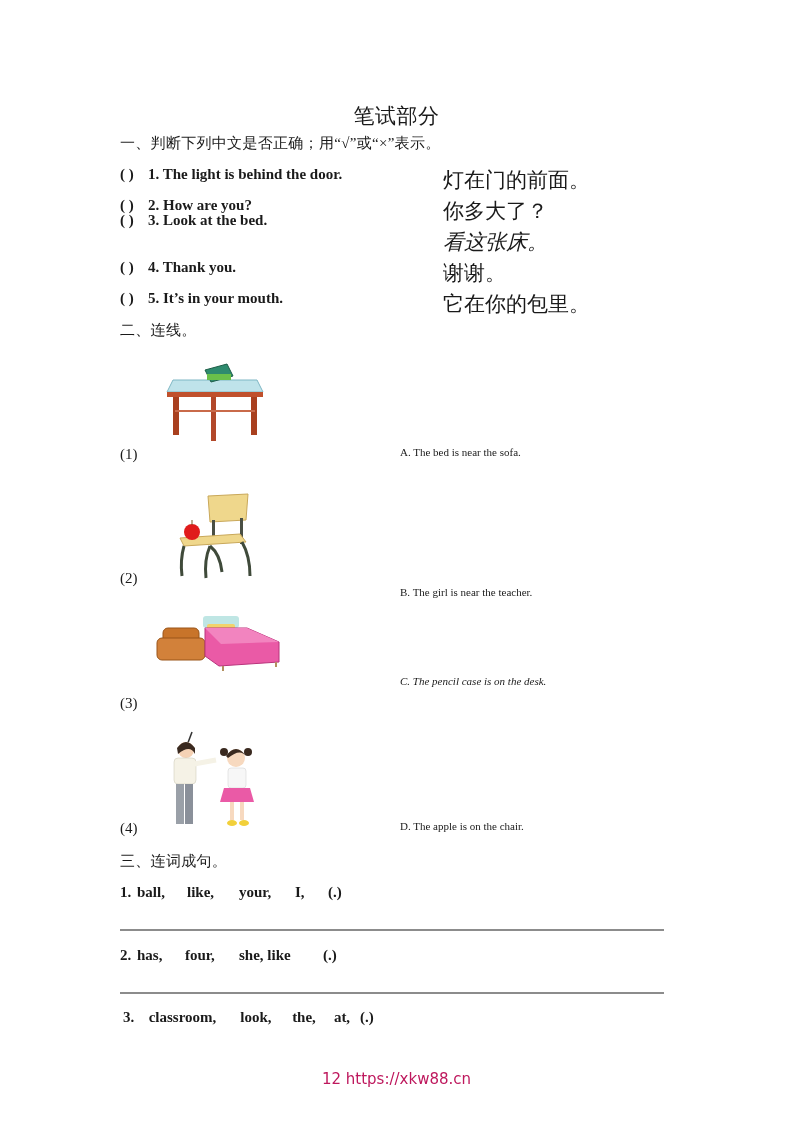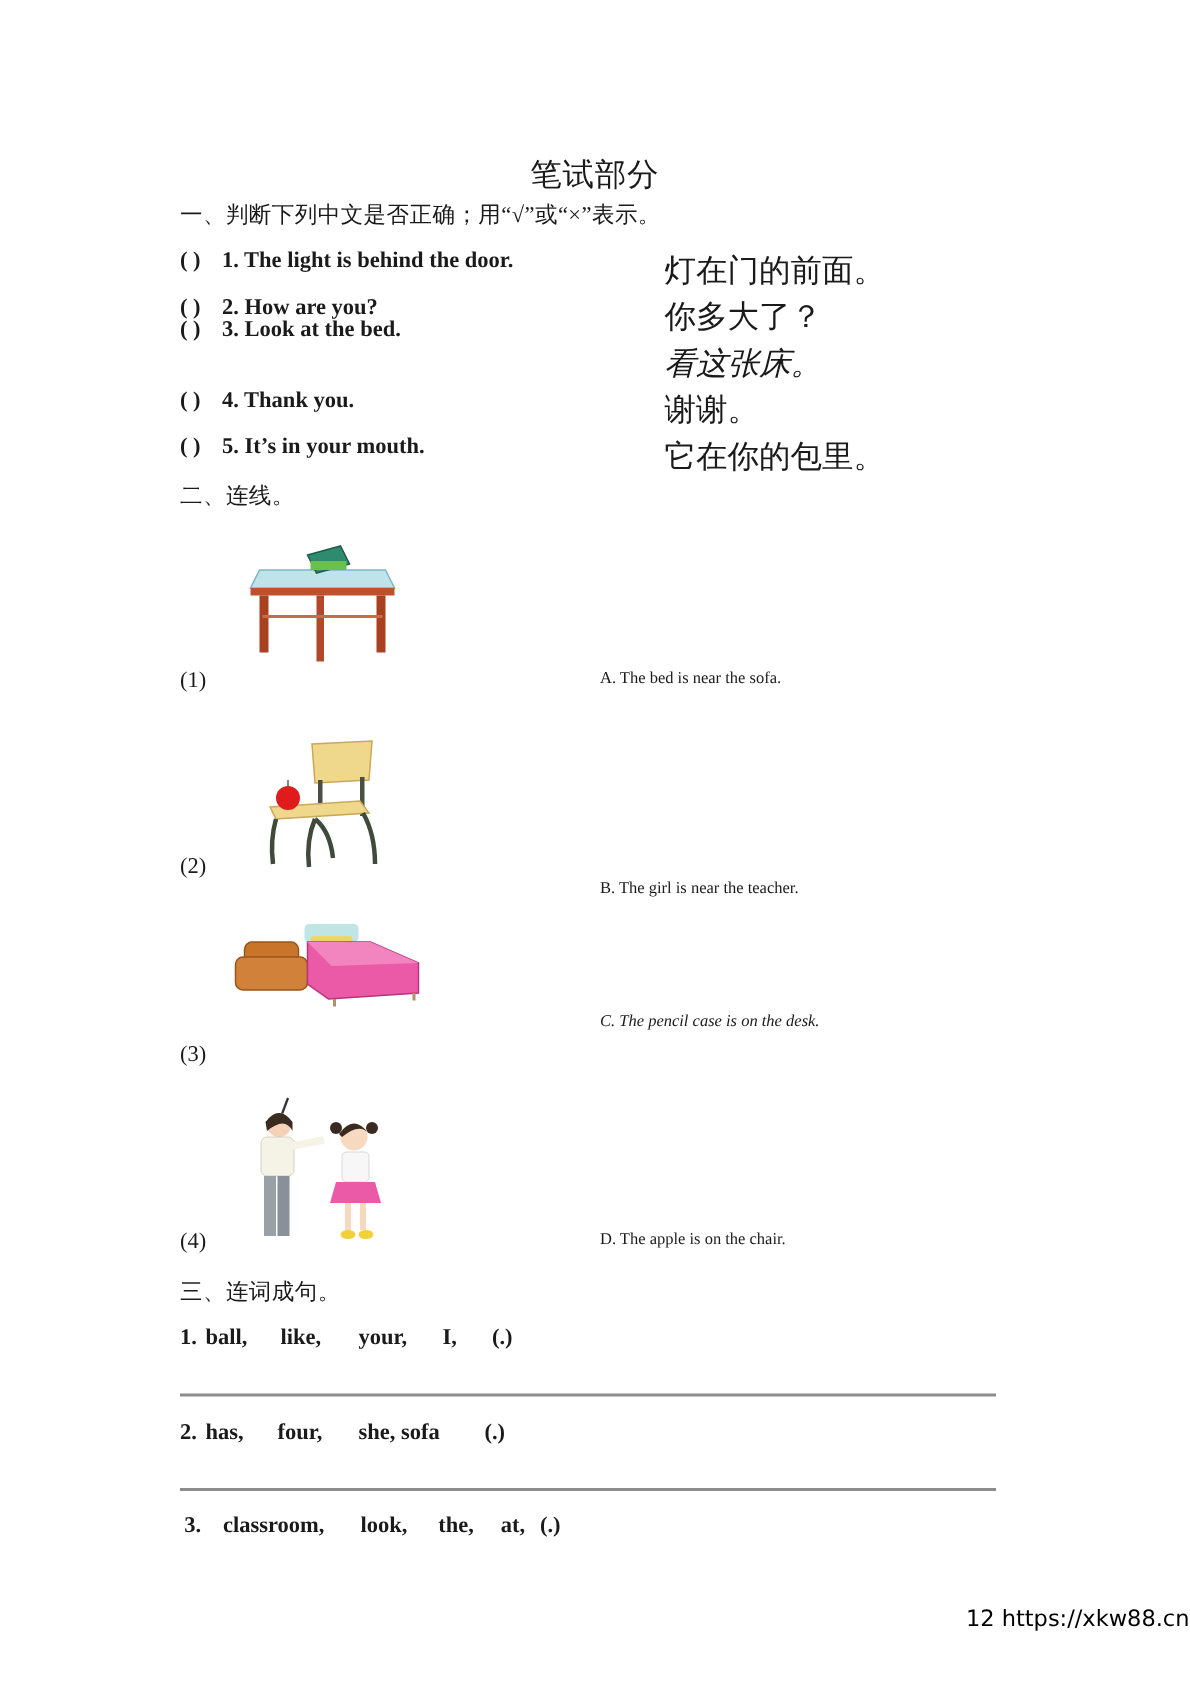--- a/index.html
+++ b/index.html
@@ -10,21 +10,21 @@
     }
     .abs { position: absolute; white-space: nowrap; }
     .title { left: 0; width: 793px; top: 102px; text-align: center; font-size: 21px; font-weight: normal; letter-spacing: 0.5px; }
     .sec { left: 120px; font-size: 15px; letter-spacing: 0.3px; }
     .row { left: 120px; font-size: 15px; font-weight: bold; }
     .paren { display: inline-block; width: 28px; }
     .cn { left: 400px; font-size: 21px; margin-left: 43px; }
     .label { left: 120px; font-size: 15px; }
     .sent { left: 400px; font-size: 11px; }
     .line { left: 120px; width: 544px; height: 0; border-top: 2px solid #8c8c8c; }
-    .footer { left: 0; width: 793px; top: 1070px; text-align: right; font-family: "DejaVu Sans", sans-serif; font-size: 15px; color: #000000; }
+    .footer { left: 0; width: 793px; top: 1070px; text-align: center; font-family: "DejaVu Sans", sans-serif; font-size: 15px; color: #be185d; }
     .pic { position: absolute; }
     .words span { display: inline-block; }
   </style>
 </head>
 <body>
 
 <div>
   <div class="abs title">笔试部分</div>
 
   <div class="abs sec" style="top:134px;">一、判断下列中文是否正确；用“√”或“×”表示。</div>
@@ -120,21 +120,21 @@
   <div class="abs sent" style="top:820px;">D. The apple is on the chair.</div>
 
   <div class="abs sec" style="top:852px;">三、连词成句。</div>
 
   <div class="abs row words" style="top:884px;">
     <span style="width:17px;">1.</span><span style="width:50px;">ball,</span><span style="width:52px;">like,</span><span style="width:56px;">your,</span><span style="width:33px;">I,</span><span>(.)</span>
   </div>
   <div class="abs line" style="top:929px;"></div>
 
   <div class="abs row words" style="top:947px;">
-    <span style="width:17px;">2.</span><span style="width:48px;">has,</span><span style="width:54px;">four,</span><span style="width:84px;">she, sofa</span><span>(.)</span>
+    <span style="width:17px;">2.</span><span style="width:48px;">has,</span><span style="width:54px;">four,</span><span style="width:84px;">she, like</span><span>(.)</span>
   </div>
   <div class="abs line" style="top:992px;"></div>
 
   <div class="abs row words" style="top:1009px;text-align:center;">
     <span style="width:17px;">3.</span><span style="width:91px;">classroom,</span><span style="width:56px;">look,</span><span style="width:40px;">the,</span><span style="width:36px;">at,</span><span>(.)</span>
   </div>
 
   <div class="abs footer">12 https://xkw88.cn</div>
 </div>
 

